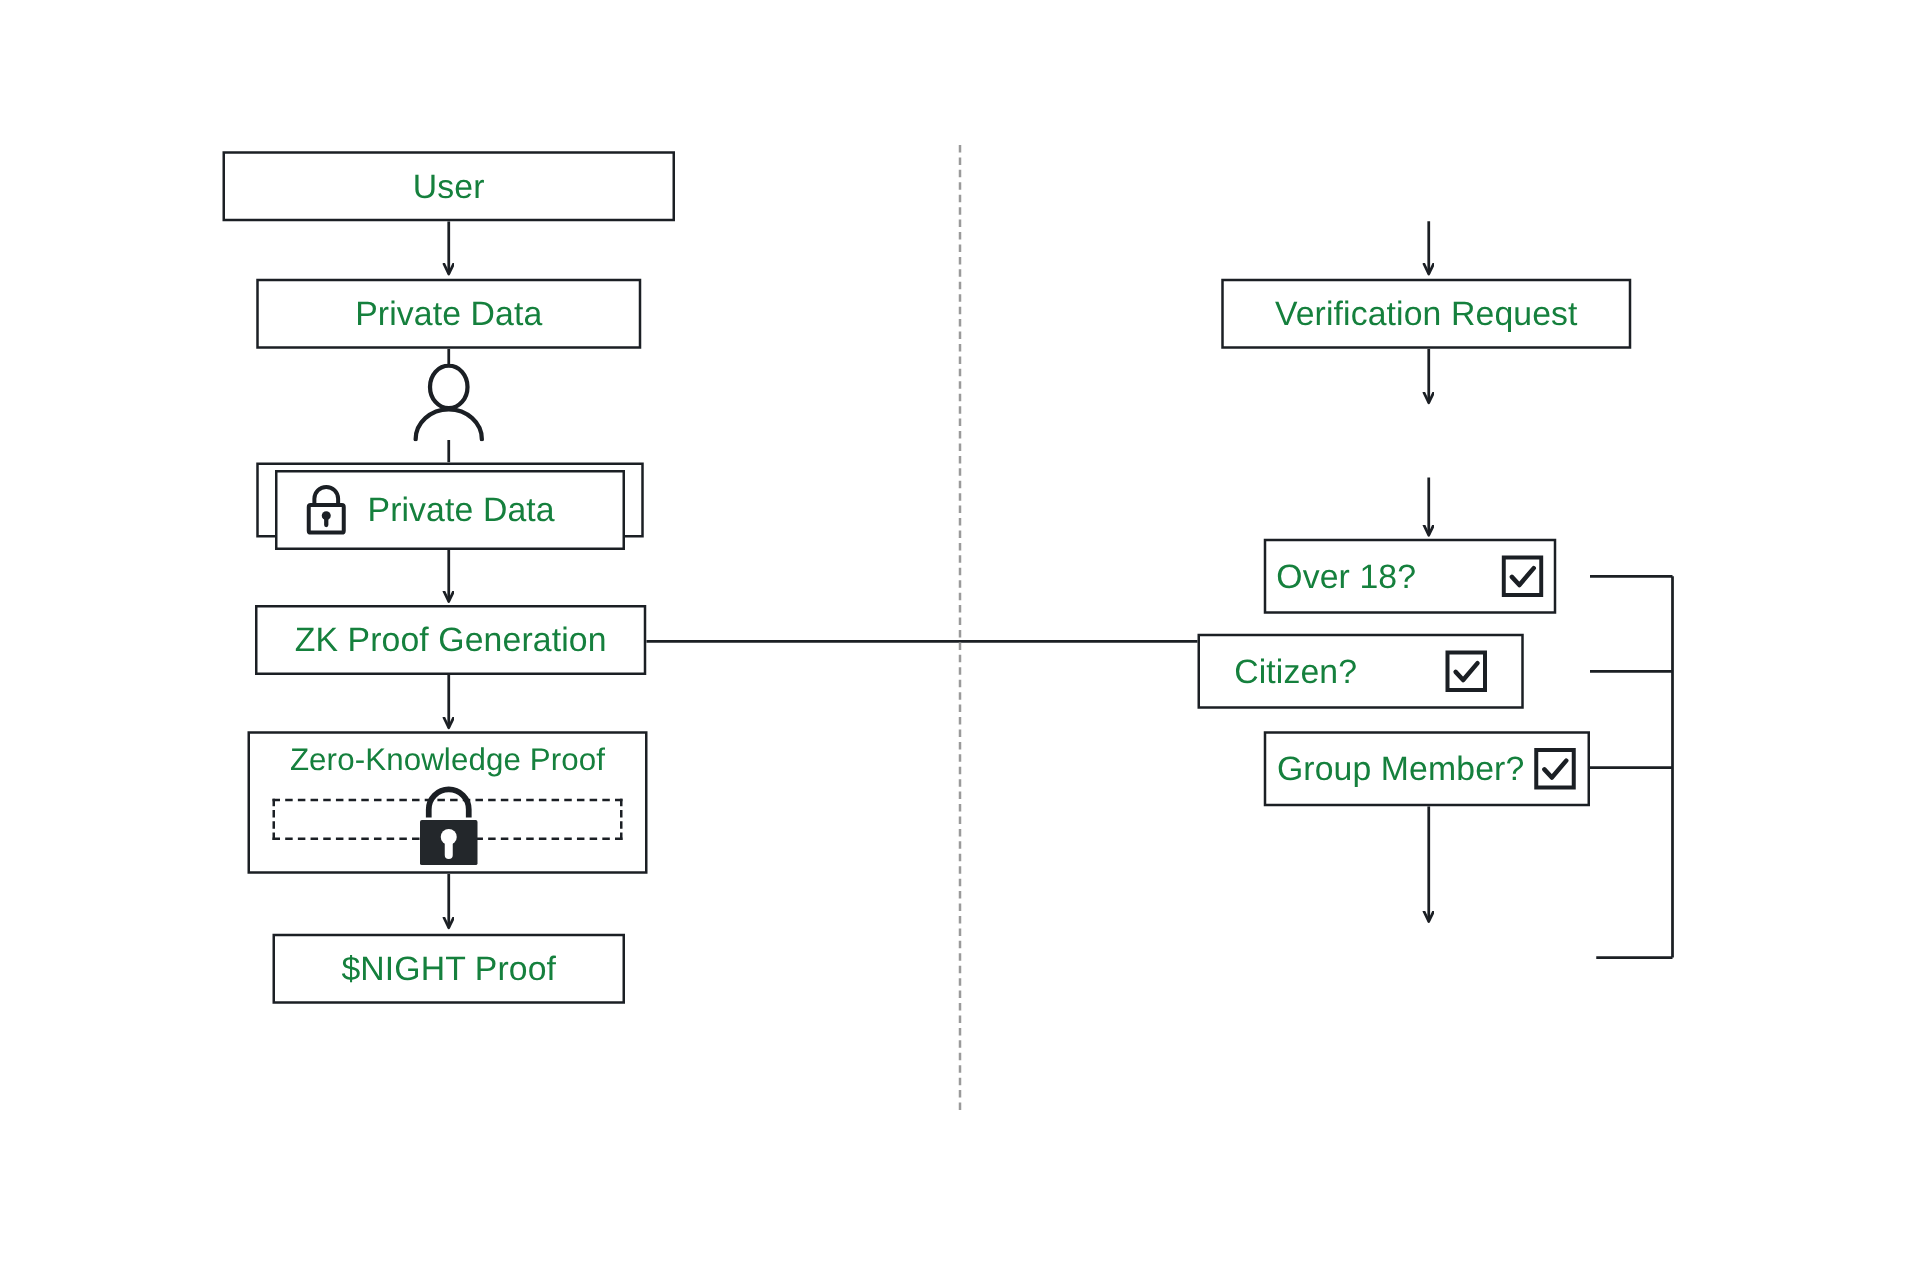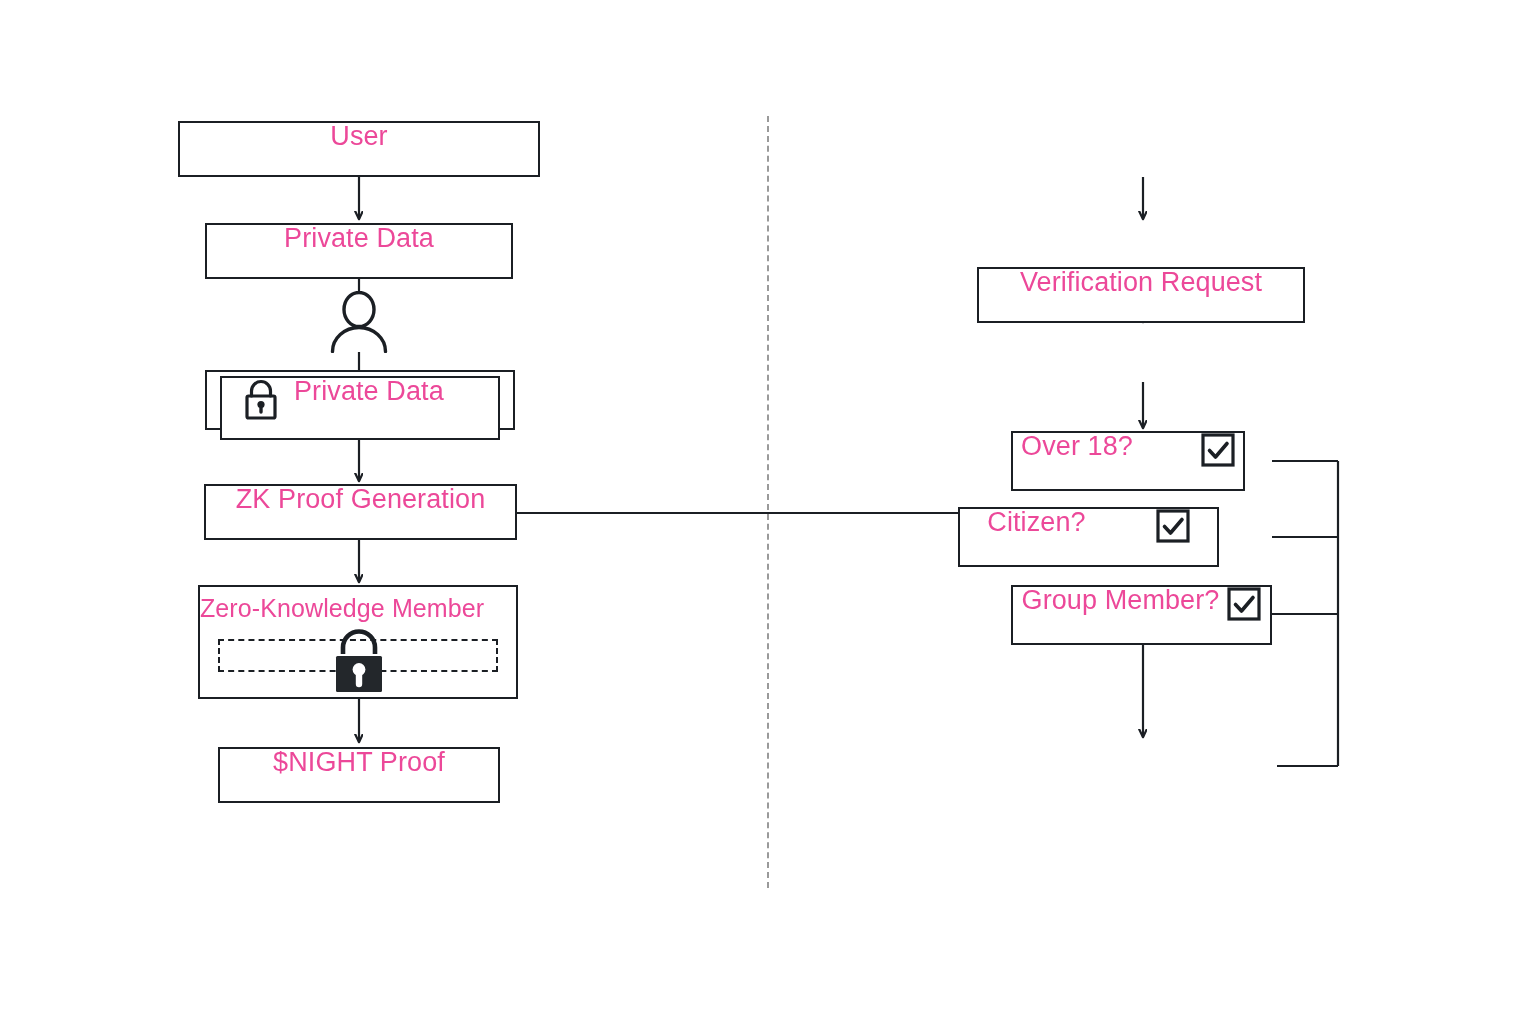--- a/index.html
+++ b/index.html
@@ -26,26 +26,26 @@
     top: 0;
     width: 1536px;
     height: 1024px;
   }
   .node {
     position: absolute;
     box-sizing: border-box;
     border: 2.2px solid #1b1f24;
     background: #ffffff;
     display: flex;
-    align-items: flex-start;
+    align-items: center;
     justify-content: center;
     font-size: 27px;
     font-weight: 400;
     letter-spacing: 0.1px;
-    color: #ec4899;
+    color: #15803d;
     white-space: nowrap;
   }
   .node .label { line-height: 1; }
   .node-row {
     gap: 14px;
   }
   .node-stack {
     flex-direction: column;
     justify-content: flex-start;
     padding-top: 9px;
@@ -153,40 +153,40 @@
       </svg>
     </span>
     <span class="label">Private Data</span>
   </div>
 
   <div class="node" style="left:204px; top:484px; width:313px; height:56px;">
     <span class="label">ZK Proof Generation</span>
   </div>
 
   <div class="node node-stack" style="left:198px; top:585px; width:320px; height:114px;">
-    <span class="label" style="font-size:25px;">Zero-Knowledge Member</span>
+    <span class="label" style="font-size:25px;">Zero-Knowledge Proof</span>
   </div>
 
   <div class="dashline" style="left:218px; top:639px; width:280px; height:33px;"></div>
 
   <div class="lock-solid" style="left:330px; top:628px; width:58px; height:66px;">
     <svg class="icon-svg" width="58" height="66" viewBox="0 0 58 66" xmlns="http://www.w3.org/2000/svg">
       <path d="M13,26 V19.5 a16,16 0 0 1 32,0 V26" fill="none" stroke="#1b1f24" stroke-width="4.6" stroke-linecap="butt"></path>
       <rect x="6" y="28" width="46" height="36" rx="1.5" fill="#23272b"></rect>
       <circle cx="29" cy="41.5" r="6.4" fill="#ffffff"></circle>
       <path d="M29,44 L29,56" stroke="#ffffff" stroke-width="6.4" stroke-linecap="round"></path>
     </svg>
   </div>
 
   <div class="node" style="left:218px; top:747px; width:282px; height:56px;">
     <span class="label">$NIGHT Proof</span>
   </div>
 
 
-  <div class="node" style="left:977px; top:223px; width:328px; height:56px;margin-top:44px;">
+  <div class="node" style="left:977px; top:223px; width:328px; height:56px;">
     <span class="label">Verification Request</span>
   </div>
 
 
   <div class="node node-row" style="left:1011px; top:431px; width:234px; height:60px;gap:40px;">
     <span class="label">Over 18?</span>
     <span class="chk" style="margin-left:28px;">
       <svg class="icon-svg" width="34" height="34" viewBox="0 0 34 34" xmlns="http://www.w3.org/2000/svg">
         <rect x="2" y="2" width="30" height="30" fill="#ffffff" stroke="#1b1f24" stroke-width="3.2"></rect>
         <path d="M8.5,17.5 L14.5,24 L26,10.5" fill="none" stroke="#1b1f24" stroke-width="3.6" stroke-linecap="round" stroke-linejoin="round"></path>

